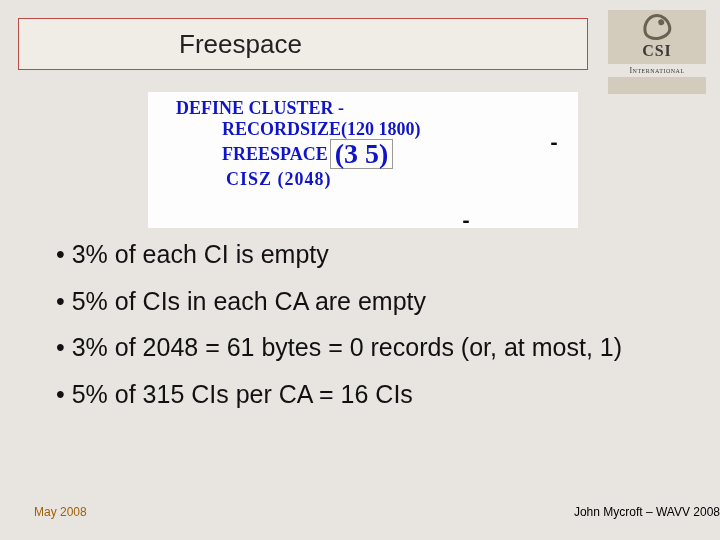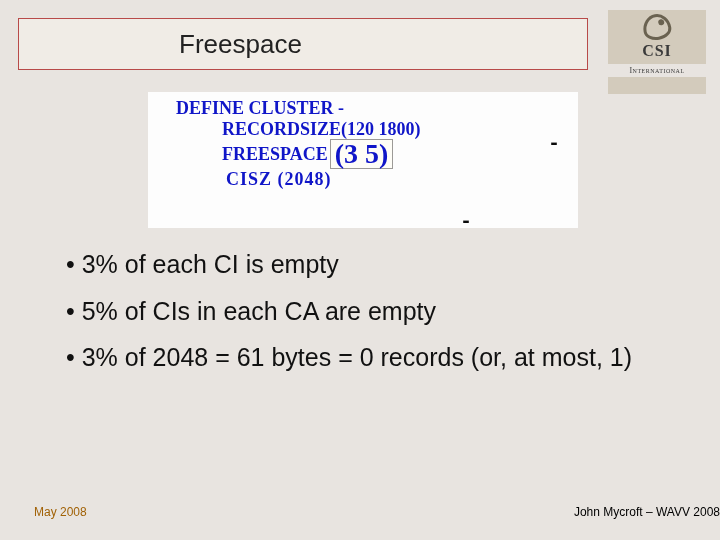--- a/index.html
+++ b/index.html
@@ -118,21 +118,21 @@
   .dash2 { left: 460px; top: 210px; }
   .bullets {
     position: absolute;
     left: 54px;
     top: 237px;
     right: 60px;
     font-size: 25px;
     color: #111;
     line-height: 1.22;
   }
-  .bullets ul { list-style:none; padding:0; margin:12px; }
+  .bullets ul { list-style:none; padding:0; margin:2px; }
   .bullets li { margin-bottom: 16px; text-indent:-18px; padding-left:18px;}
   .bullets li::before { content:"• "; }
   .footer-left {
     position: absolute;
     left: 34px;
     bottom: 21px;
     font-size: 12px;
     color: #a16207;
   }
   .footer-center {
@@ -170,17 +170,18 @@
 </div>
 
 <div class="dash-out dash1">-</div>
 <div class="dash-out dash2">-</div>
 
 <div class="bullets">
   <ul>
     <li>3% of each CI is empty</li>
     <li>5% of CIs in each CA are empty</li>
     <li>3% of 2048 = 61 bytes = 0 records (or, at most, 1)</li>
+    <li>5% of 315 CIs per CA = 16 CIs</li>
   </ul>
 </div>
 
 <div class="footer-left">May 2008</div>
 <div class="footer-center">John Mycroft – WAVV 2008</div>
 
 </body></html>

